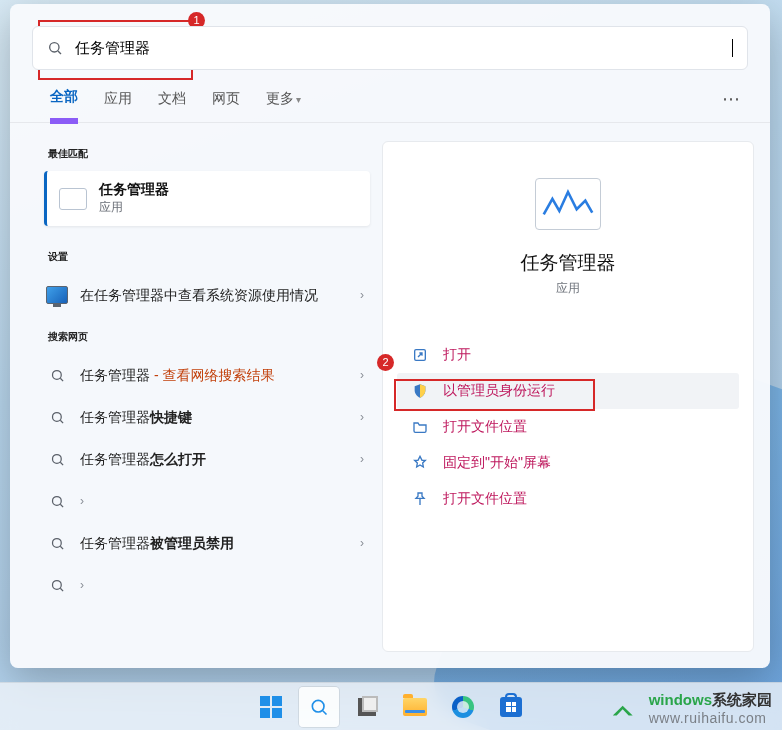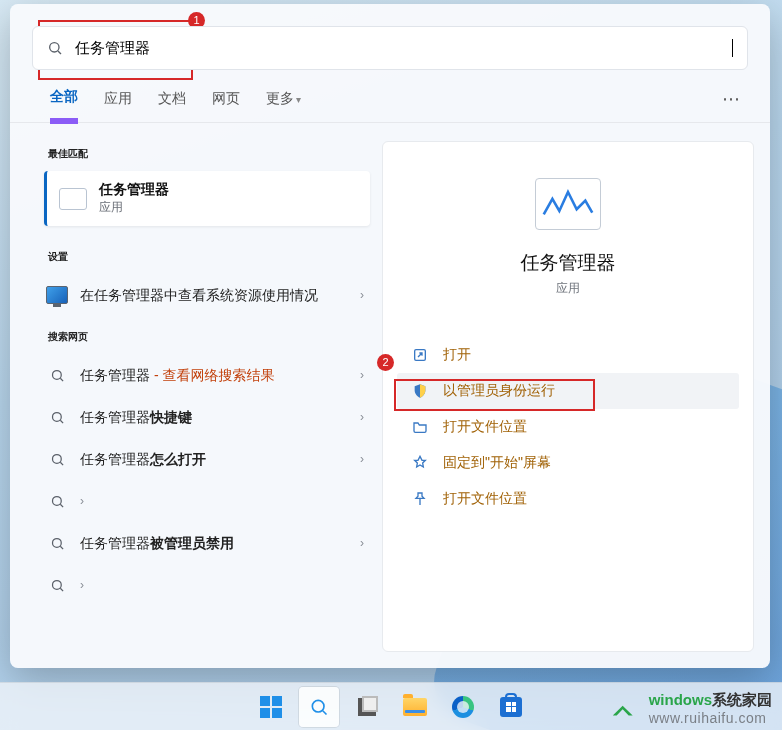--- a/index.html
+++ b/index.html
@@ -202,21 +202,21 @@
     background:#fff;
     position:relative;
     overflow:hidden;
   }
   .right-icon svg{position:absolute;inset:6px;}
   .right-title { text-align:center; font-size:19px; color:#111; margin-top:6px; }
   .right-sub   { text-align:center; font-size:12px; color:#6e737b; margin-top:4px; margin-bottom:40px;}
   .action {
     display:flex; align-items:center; gap:14px;
     padding: 9px 14px;
-    font-size: 14px; color:#a16207;
+    font-size: 14px; color:#be185d;
     border-radius:3px;
   }
   .action.hl { background:#f1f3f6; }
   .action .ico { width:18px; height:18px; display:flex; align-items:center; justify-content:center; color:#3a79c4; }
 
   
   .taskbar {
     position:absolute;
     left:0; bottom:0; width:100%; height:48px;
     background: rgba(241,245,250,0.78);

